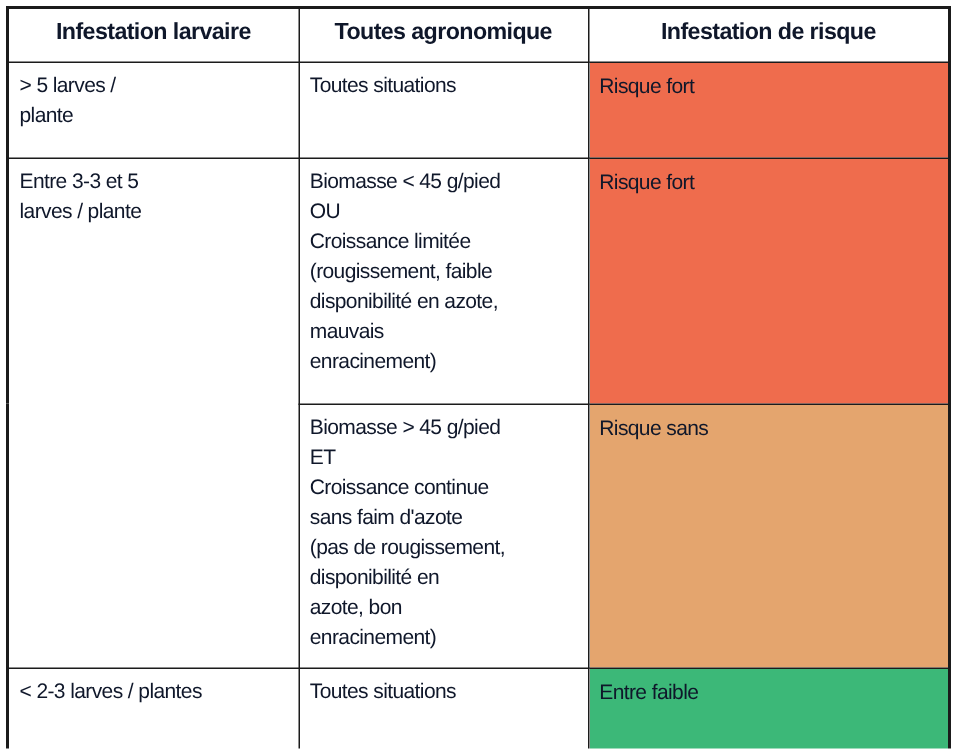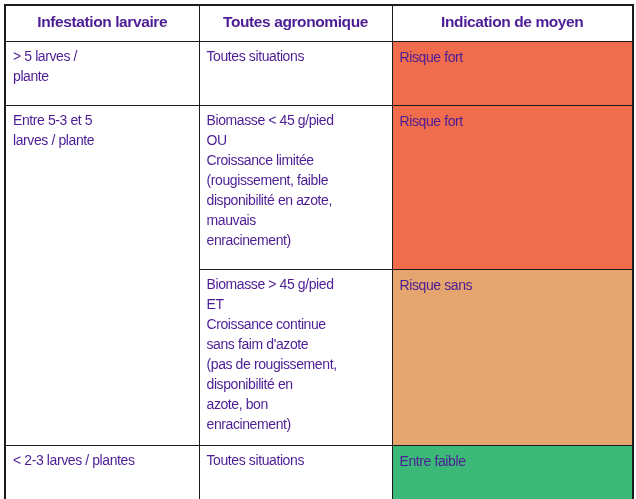--- a/index.html
+++ b/index.html
@@ -6,21 +6,21 @@
     margin: 0;
     padding: 0;
     background: #ffffff;
   }
   .page {
     position: relative;
     width: 636px;
     height: 499px;
     background: #ffffff;
     font-family: "Liberation Sans", "DejaVu Sans", sans-serif;
-    color: #4c1d95;
+    color: #0f172a;
     box-sizing: border-box;
   }
   table.risk-table {
     position: absolute;
     left: 4px;
     top: 4px;
     width: 628px;
     border-collapse: collapse;
     table-layout: fixed;
     border: 2px solid #1b1b1b;
@@ -70,32 +70,32 @@
   <table class="risk-table">
     <colgroup>
       <col class="c1">
       <col class="c2">
       <col class="c3">
     </colgroup>
     <thead>
       <tr class="h-header">
         <th>Infestation larvaire</th>
         <th>Toutes agronomique</th>
-        <th>Indication de moyen</th>
+        <th>Infestation de risque</th>
       </tr>
     </thead>
     <tbody>
       <tr class="h-r1">
         <td>&gt; 5 larves /
 plante</td>
         <td>Toutes situations</td>
         <td class="risk-cell" style="background-color: rgb(239, 108, 77);">Risque fort</td>
       </tr>
       <tr class="h-r2">
-        <td rowspan="2">Entre 5-3 et 5
+        <td rowspan="2">Entre 3-3 et 5
 larves / plante</td>
         <td>Biomasse &lt; 45 g/pied
 OU
 Croissance limitée
 (rougissement, faible
 disponibilité en azote,
 mauvais
 enracinement)</td>
         <td class="risk-cell" style="background-color: rgb(239, 108, 77);">Risque fort</td>
       </tr>

